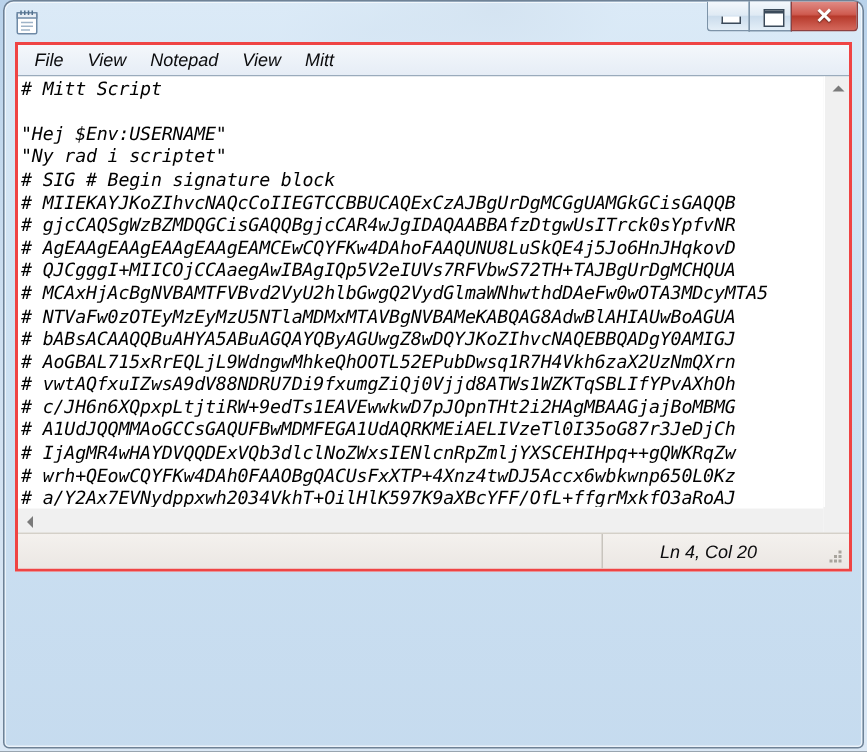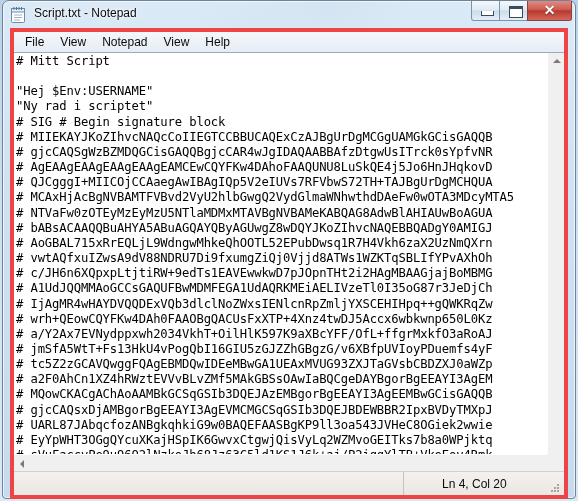--- a/index.html
+++ b/index.html
@@ -126,24 +126,25 @@
     font-weight: bold;
     color: #ffffff;
     text-shadow: 0 1px 1px rgba(0,0,0,0.5);
   }
 
   
   #client {
     position: absolute;
     left: 10px; top: 28px;
     width: 558px;
-    height: 471px;
-    box-sizing: border-box;
-    border: 4px solid #ef4444;
+    height: 353px;
+    box-sizing: border-box;
+    border: 2px solid #ef4444;
     background: #f0f0f0;
+    font-style: italic;
   }
 
   
   #menubar {
     position: absolute;
     left: 0; top: 0;
     width: 100%;
     height: 20px;
     box-sizing: border-box;
     background: linear-gradient(180deg, #f4f7fb 0%, #e6edf6 100%);
@@ -277,21 +278,20 @@
         <line x1="4" y1="14" x2="10" y2="14" stroke="#9fb4c8" stroke-width="1"></line>
         <line x1="4" y1="1" x2="4" y2="4" stroke="#5c7governs" stroke-width="1"></line>
         <g stroke="#53718d" stroke-width="1">
           <line x1="4" y1="1" x2="4" y2="4"></line>
           <line x1="6.5" y1="1" x2="6.5" y2="4"></line>
           <line x1="9" y1="1" x2="9" y2="4"></line>
           <line x1="11.5" y1="1" x2="11.5" y2="4"></line>
         </g>
       </svg>
     </span>
-    <span class="title-text">Script.txt - Notepad</span>
 
     <div class="winbtns">
       <div class="wbtn min">
         <span class="glyph-min"></span>
       </div>
       <div class="wbtn max">
         <span class="glyph-max"></span>
       </div>
       <div class="wbtn close">
         <span class="glyph-close">✕</span>
@@ -299,21 +299,21 @@
     </div>
   </div>
 
   <div id="client">
 
     <div id="menubar">
       <div class="menu-item">File</div>
       <div class="menu-item">View</div>
       <div class="menu-item">Notepad</div>
       <div class="menu-item">View</div>
-      <div class="menu-item">Help</div>
+      <div class="menu-item">Mitt</div>
     </div>
 
     <div id="editor-wrap">
       <div id="editor">
         <pre># Mitt Script
 
 "Hej $Env:USERNAME"
 "Ny rad i scriptet"
 # SIG # Begin signature block
 # MIIEKAYJKoZIhvcNAQcCoIIEGTCCBBUCAQExCzAJBgUrDgMCGgUAMGkGCisGAQQB

